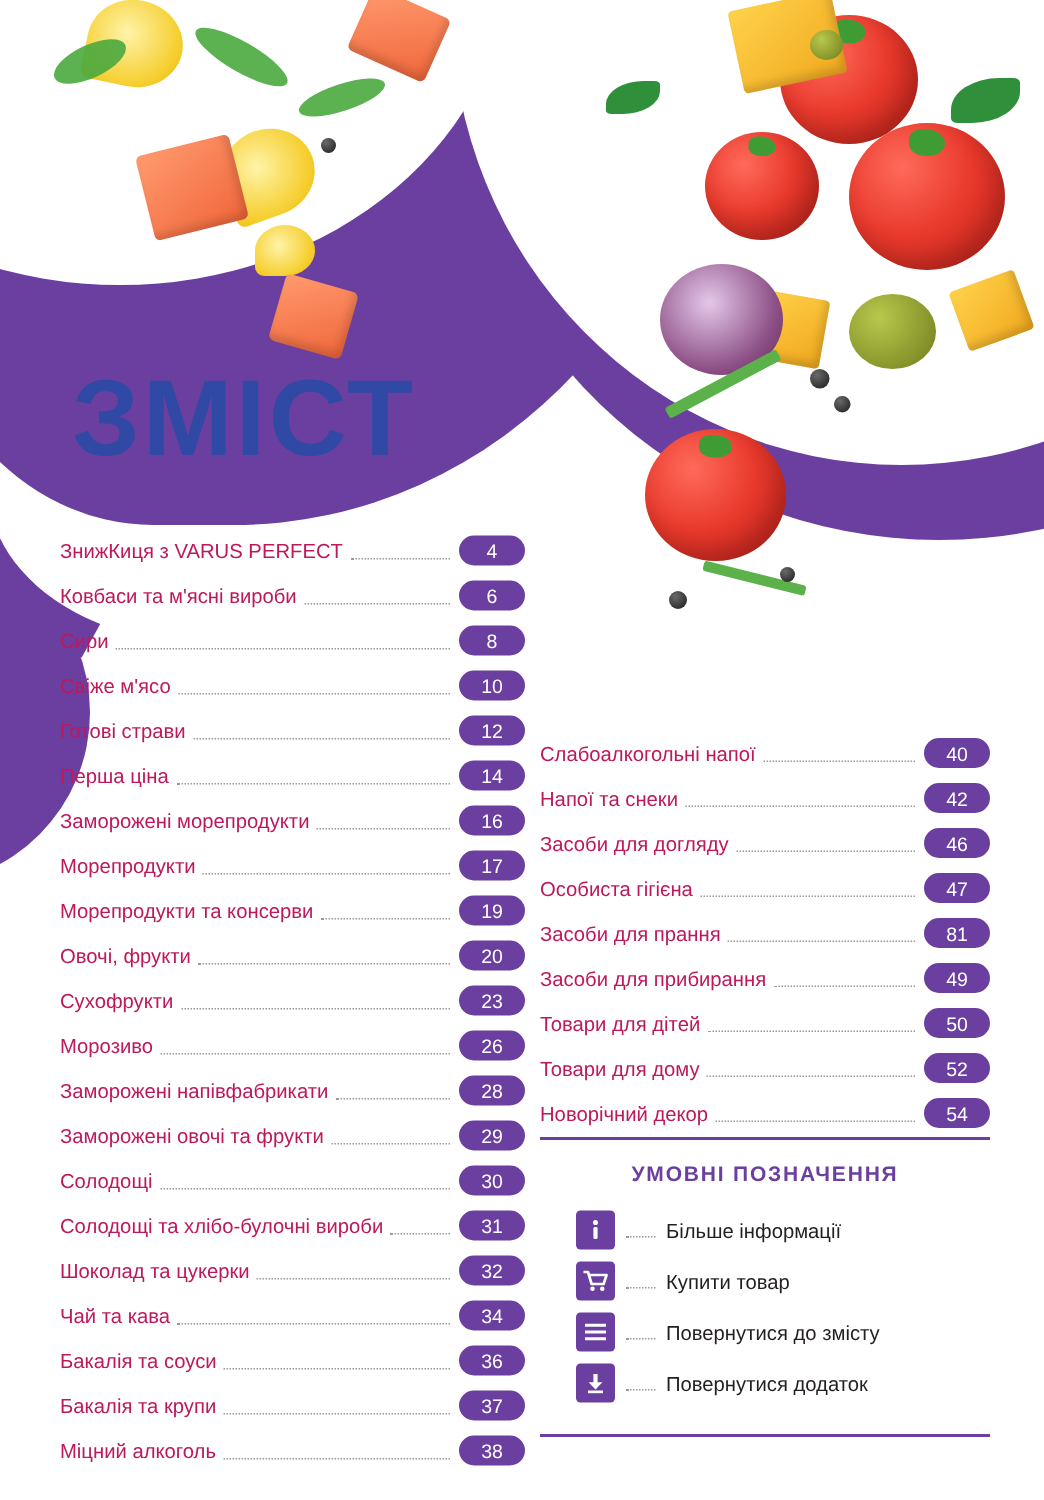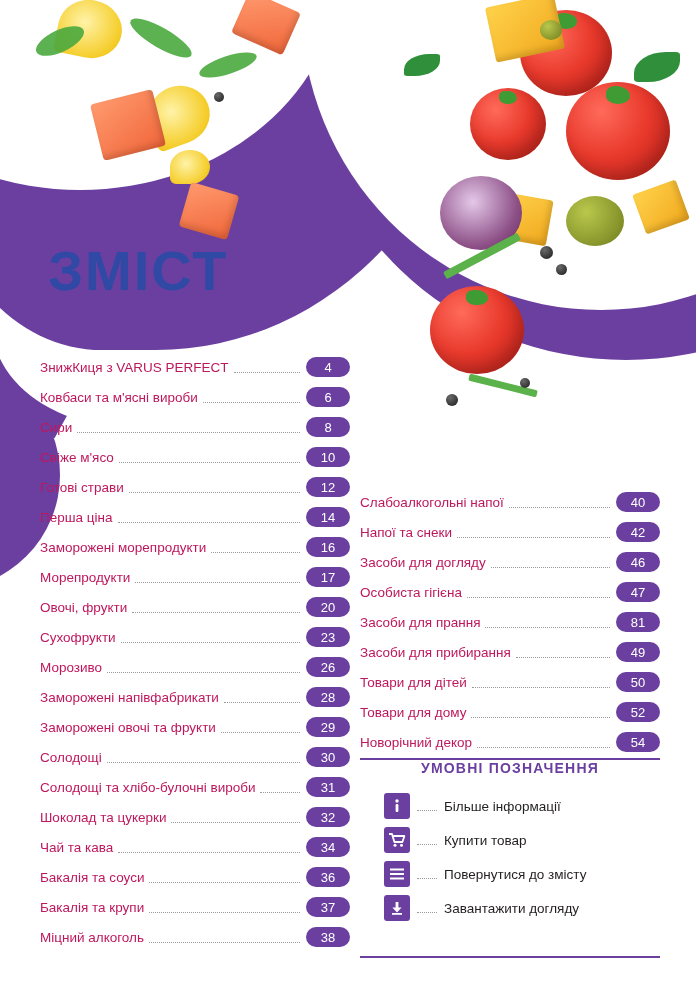--- a/index.html
+++ b/index.html
@@ -120,21 +120,21 @@
   }
   .sprig {
     background: #5bb14a;
     border-radius: 2px;
   }
 
   
   .title {
     position: absolute;
     left: 48px; top: 238px;
-    font-size: 56px;
+    font-size: 72px;
     font-weight: bold;
     letter-spacing: 2px;
     color: #2f49a5;
     z-index: 6;
     font-family: "Liberation Sans", sans-serif;
   }
 
   
   .toc-col {
     position: absolute;
@@ -176,21 +176,21 @@
   }
 
   
   .legend {
     position: absolute;
     left: 360px; top: 758px;
     width: 300px; height: 200px;
     border-top: 2px solid #6b3fa0;
     border-bottom: 2px solid #6b3fa0;
     z-index: 6;
-    padding-top: 0;
+    padding-top: 14px;
   }
   .legend-title {
     text-align: center;
     color: #6b3fa0;
     font-size: 14px;
     font-weight: bold;
     letter-spacing: 1.2px;
     margin-bottom: 13px;
   }
   .legend-row {
@@ -300,20 +300,25 @@
       <span class="toc-label">Заморожені морепродукти</span>
       <span class="dots"></span>
       <span class="pagebox">16</span>
     </div>
     <div class="toc-row">
       <span class="toc-label">Морепродукти</span>
       <span class="dots"></span>
       <span class="pagebox">17</span>
     </div>
     <div class="toc-row">
+      <span class="toc-label">Морепродукти та консерви</span>
+      <span class="dots"></span>
+      <span class="pagebox">19</span>
+    </div>
+    <div class="toc-row">
       <span class="toc-label">Овочі, фрукти</span>
       <span class="dots"></span>
       <span class="pagebox">20</span>
     </div>
     <div class="toc-row">
       <span class="toc-label">Сухофрукти</span>
       <span class="dots"></span>
       <span class="pagebox">23</span>
     </div>
     <div class="toc-row">
@@ -457,17 +462,17 @@
 
     <div class="legend-row">
       <span class="legend-icon">
         <svg width="16" height="16" viewBox="0 0 16 16">
             <rect x="6.6" y="2" width="2.8" height="6" fill="#fff"></rect>
             <path d="M3.4 7.5 8 12.4 12.6 7.5z" fill="#fff"></path>
             <rect x="3" y="13" width="10" height="1.8" fill="#fff"></rect>
           </svg>
       </span>
       <span class="legend-dots"></span>
-      <span class="legend-text">Завантажити догляду</span>
+      <span class="legend-text">Повернутися додаток</span>
     </div>
   </div>
 
 </div>
 
 </body></html>

